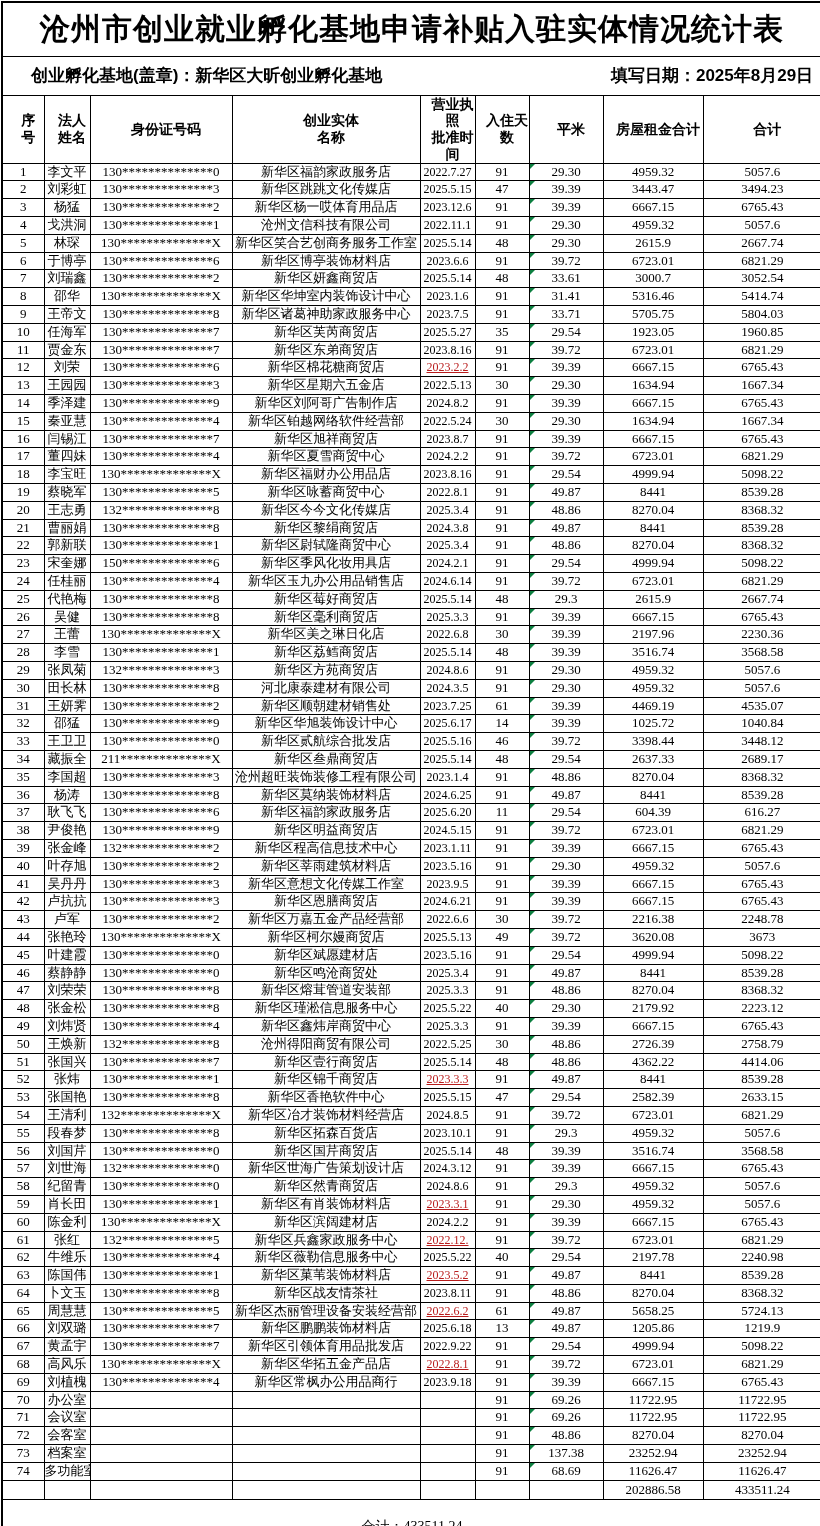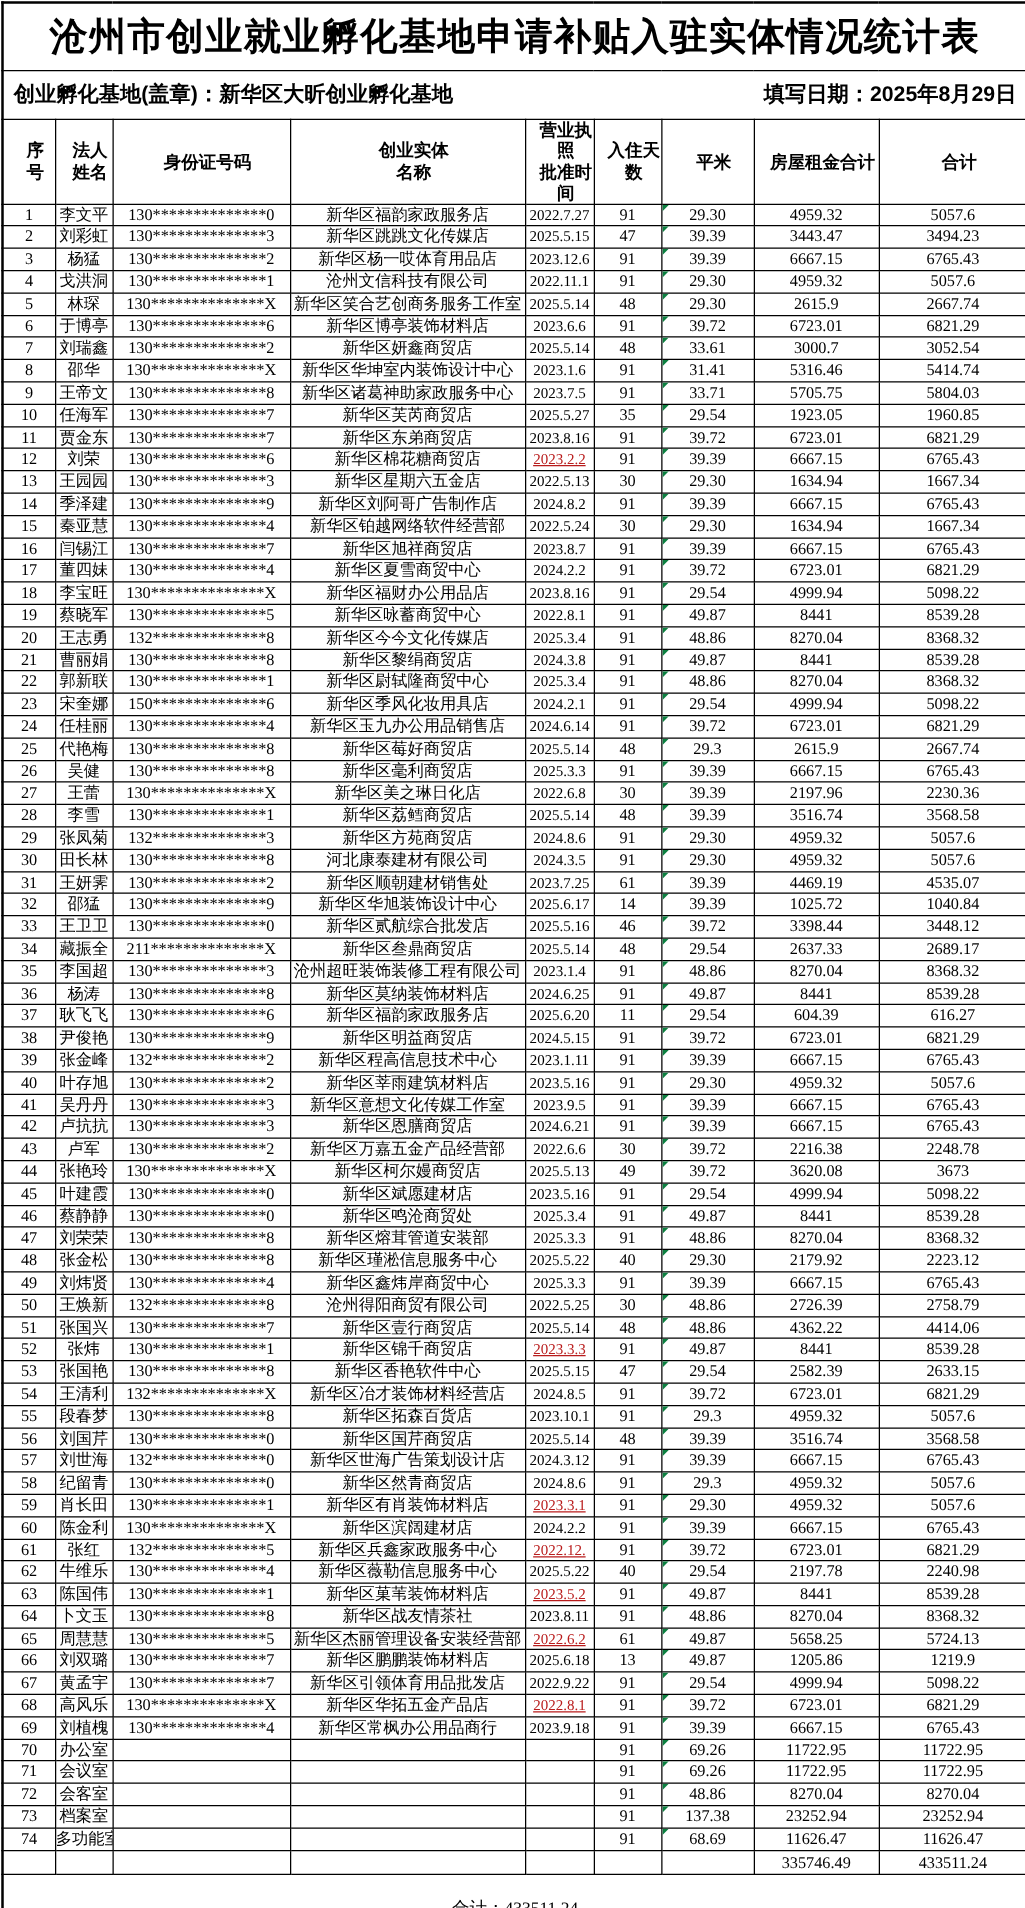--- a/index.html
+++ b/index.html
@@ -30,20 +30,21 @@
   }
   .info-row td{height:39px;}
   .info{
     display:flex;
     justify-content:space-between;
     align-items:center;
     padding:0 8px;
     font-family:"Liberation Sans","DejaVu Sans",sans-serif;
     font-weight:bold;
     font-size:17px;
+    margin-left:20px;
   }
   .head-row th{
     font-family:"Liberation Sans","DejaVu Sans",sans-serif;
     font-weight:bold;
     font-size:14px;
     height:35px;
     white-space:pre-line;
     line-height:1.2;
     padding-left:10px;
   }
@@ -928,20 +929,20 @@
     </tbody>
   <tfoot>
     <tr class="subtotal-row">
       <td></td>
       <td></td>
       <td></td>
       <td></td>
       <td></td>
       <td></td>
       <td></td>
-      <td>335746.49</td>
+      <td>202886.58</td>
       <td>433511.24</td>
     </tr>
     <tr class="footer-row">
       <td colspan="9">合计：433511.24</td>
     </tr>
   </tfoot>
 </table>
 
 </body></html>

